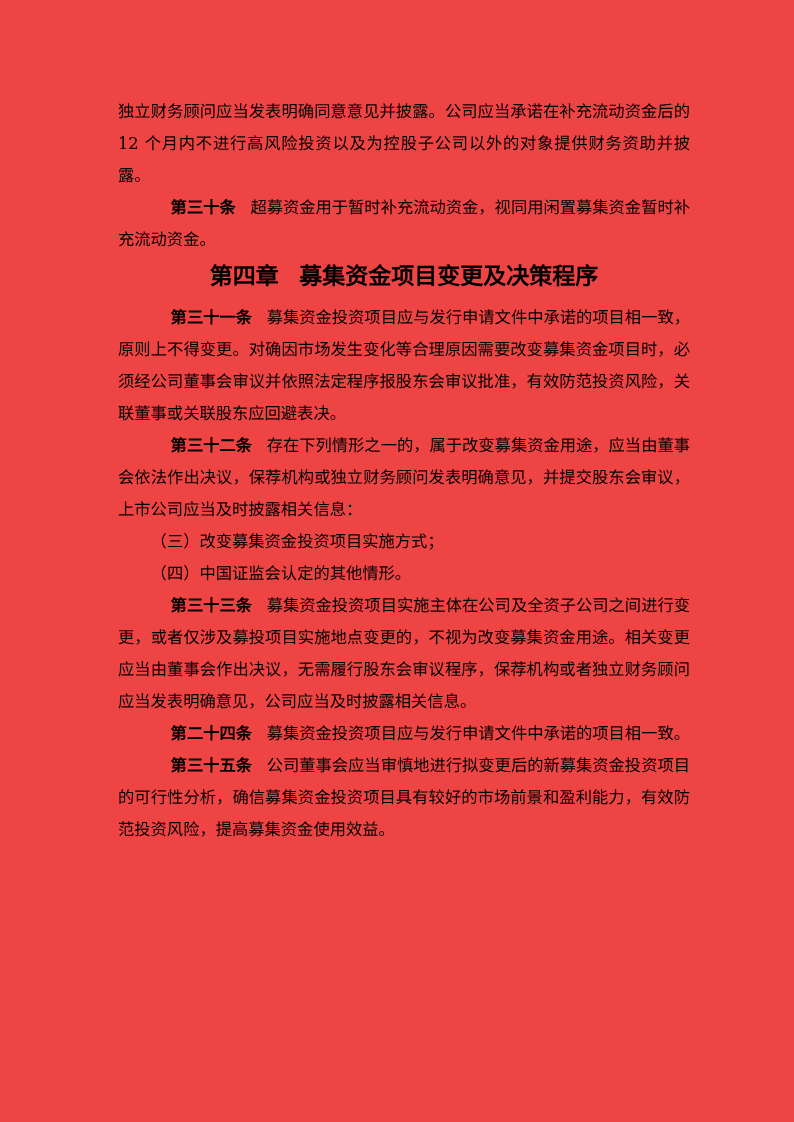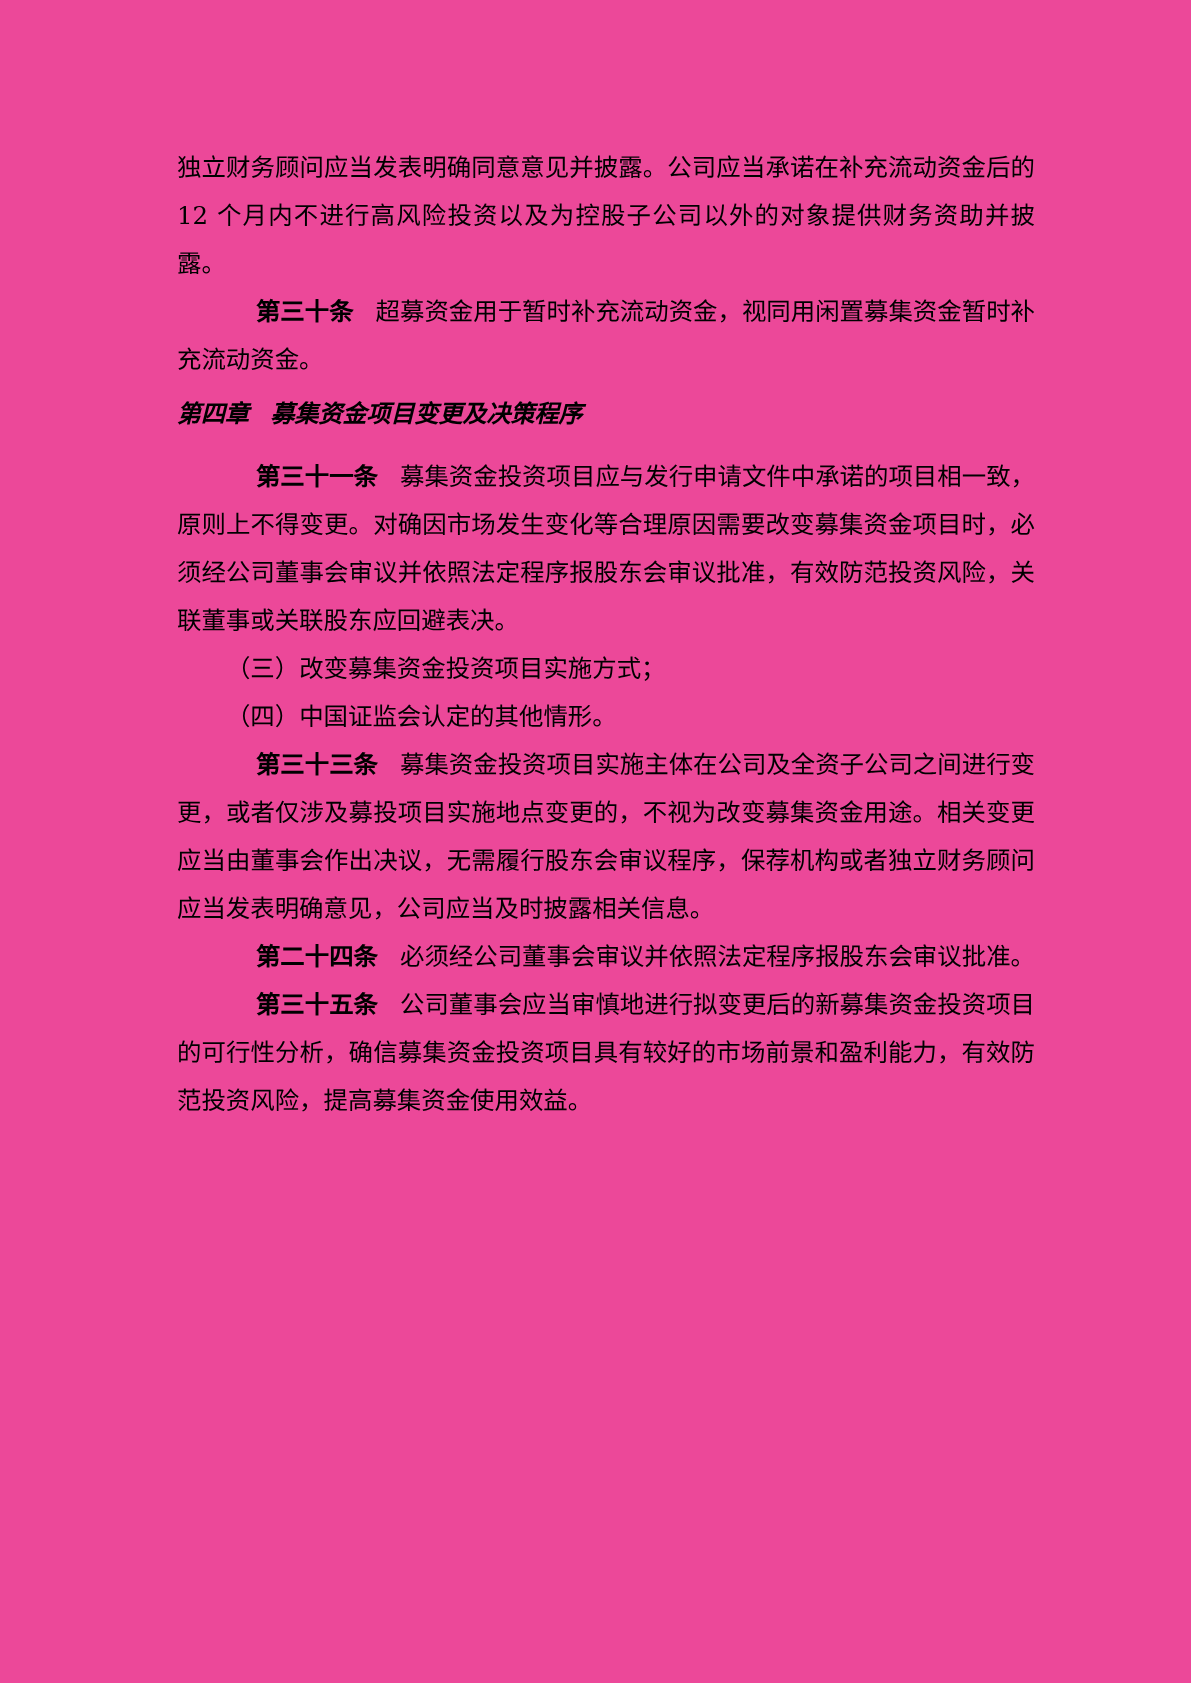--- a/index.html
+++ b/index.html
@@ -4,21 +4,21 @@
 <style>
   html, body {
     margin: 0;
     padding: 0;
     background: #ffffff;
   }
   .page {
     position: relative;
     width: 794px;
     height: 1122px;
-    background: #ec4899;
+    background: #ef4444;
     color: #000000;
     box-sizing: border-box;
     padding: 96px 104px 0 118px;
     overflow: hidden;
     font-family: "DejaVu Serif", "Liberation Serif", serif;
   }
   .para {
     margin: 0;
     font-size: 16.3px;
     line-height: 32px;
@@ -30,52 +30,53 @@
   .para.no-indent {
     text-indent: 0;
   }
   .art-num {
     font-weight: bold;
     margin-right: 0.9em;
     margin-left: 20px;
   }
   .chapter {
     margin: 4px 0 10px 0;
-    font-size: 16px;
+    font-size: 23px;
     line-height: 32px;
     font-weight: bold;
+    text-align: center;
     text-indent: 0;
     color: #000000;
-    font-style: italic;
   }
   .chapter .chap-num {
     margin-right: 0.9em;
   }
 </style>
 </head>
 <body>
 
 <div class="page">
 
   <p class="para no-indent">独立财务顾问应当发表明确同意意见并披露。公司应当承诺在补充流动资金后的 12 个月内不进行高风险投资以及为控股子公司以外的对象提供财务资助并披露。</p>
 
   <p class="para"><span class="art-num">第三十条</span><span>超募资金用于暂时补充流动资金，视同用闲置募集资金暂时补充流动资金。</span></p>
 
   <h2 class="chapter"><span class="chap-num">第四章</span><span>募集资金项目变更及决策程序</span></h2>
 
   <p class="para"><span class="art-num">第三十一条</span><span>募集资金投资项目应与发行申请文件中承诺的项目相一致，原则上不得变更。对确因市场发生变化等合理原因需要改变募集资金项目时，必须经公司董事会审议并依照法定程序报股东会审议批准，有效防范投资风险，关联董事或关联股东应回避表决。</span></p>
 
+  <p class="para"><span class="art-num">第三十二条</span><span>存在下列情形之一的，属于改变募集资金用途，应当由董事会依法作出决议，保荐机构或独立财务顾问发表明确意见，并提交股东会审议，上市公司应当及时披露相关信息：</span></p>
 
 
 
   <p class="para">（三）改变募集资金投资项目实施方式；</p>
 
   <p class="para">（四）中国证监会认定的其他情形。</p>
 
 
   <p class="para"><span class="art-num">第三十三条</span><span>募集资金投资项目实施主体在公司及全资子公司之间进行变更，或者仅涉及募投项目实施地点变更的，不视为改变募集资金用途。相关变更应当由董事会作出决议，无需履行股东会审议程序，保荐机构或者独立财务顾问应当发表明确意见，公司应当及时披露相关信息。</span></p>
 
-  <p class="para"><span class="art-num">第二十四条</span><span>必须经公司董事会审议并依照法定程序报股东会审议批准。</span></p>
+  <p class="para"><span class="art-num">第二十四条</span><span>募集资金投资项目应与发行申请文件中承诺的项目相一致。</span></p>
 
   <p class="para"><span class="art-num">第三十五条</span><span>公司董事会应当审慎地进行拟变更后的新募集资金投资项目的可行性分析，确信募集资金投资项目具有较好的市场前景和盈利能力，有效防范投资风险，提高募集资金使用效益。</span></p>
 
 
 </div>
 
 </body></html>

